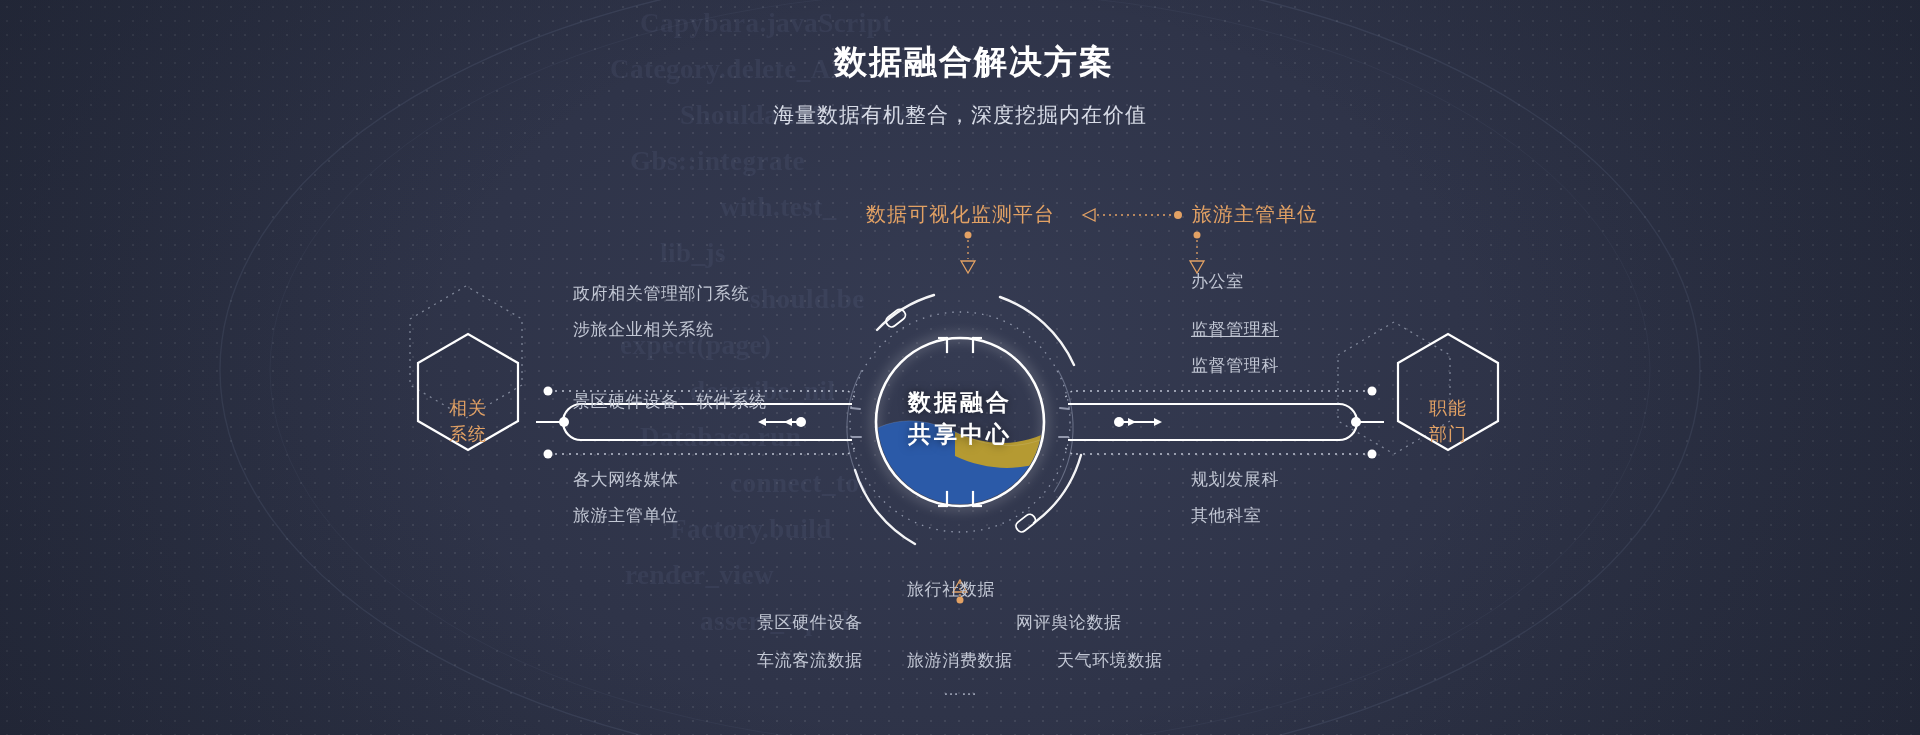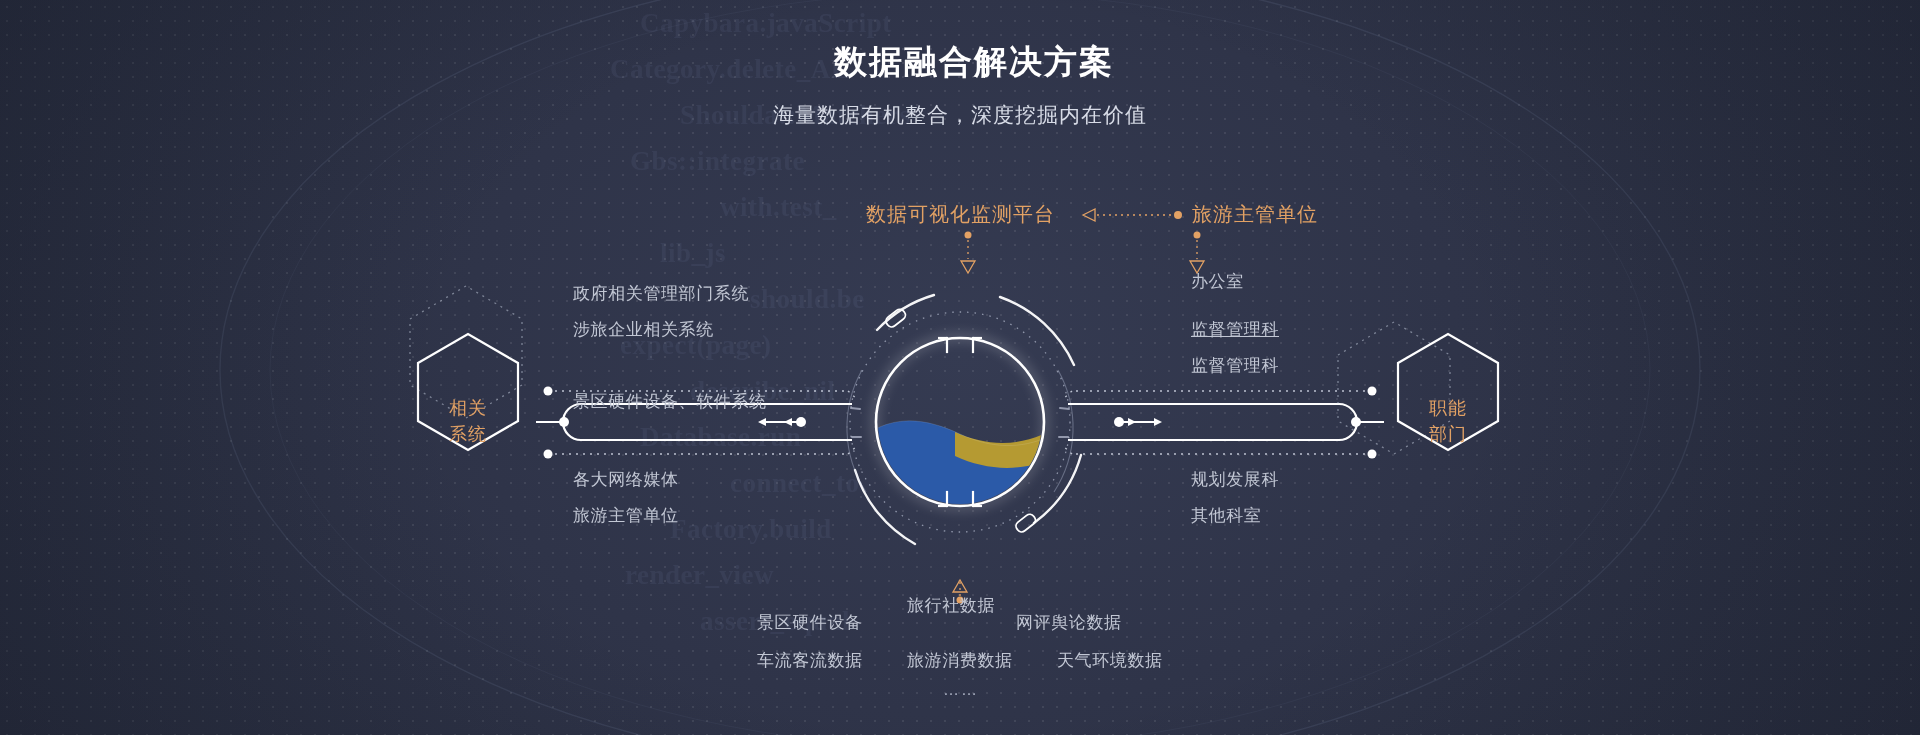--- a/index.html
+++ b/index.html
@@ -277,23 +277,27 @@
 
   <div class="lbl lbl-hex" style="left:428px; top:395px; width:80px;">
     <div>相关</div>
     <div>系统</div>
   </div>
   <div class="lbl lbl-hex" style="left:1408px; top:395px; width:80px;">
     <div>职能</div>
     <div>部门</div>
   </div>
 
+  <div class="centerlabel">
+    <div>数据融合</div>
+    <div>共享中心</div>
+  </div>
 
   <div class="lbl lbl-grey" style="left:757px; top:611px;">景区硬件设备</div>
-  <div class="lbl lbl-grey" style="left:907px; top:594px;">旅行社数据</div>
+  <div class="lbl lbl-grey" style="left:907px; top:578px;">旅行社数据</div>
   <div class="lbl lbl-grey" style="left:1016px; top:611px;">网评舆论数据</div>
 
   <div class="lbl lbl-grey" style="left:757px; top:649px;">车流客流数据</div>
   <div class="lbl lbl-grey" style="left:907px; top:649px;">旅游消费数据</div>
   <div class="lbl lbl-grey" style="left:1057px; top:649px;">天气环境数据</div>
 
   <div class="dots-ellipsis" style="left:943px; top:681px;">……</div>
 
 </div>
 

